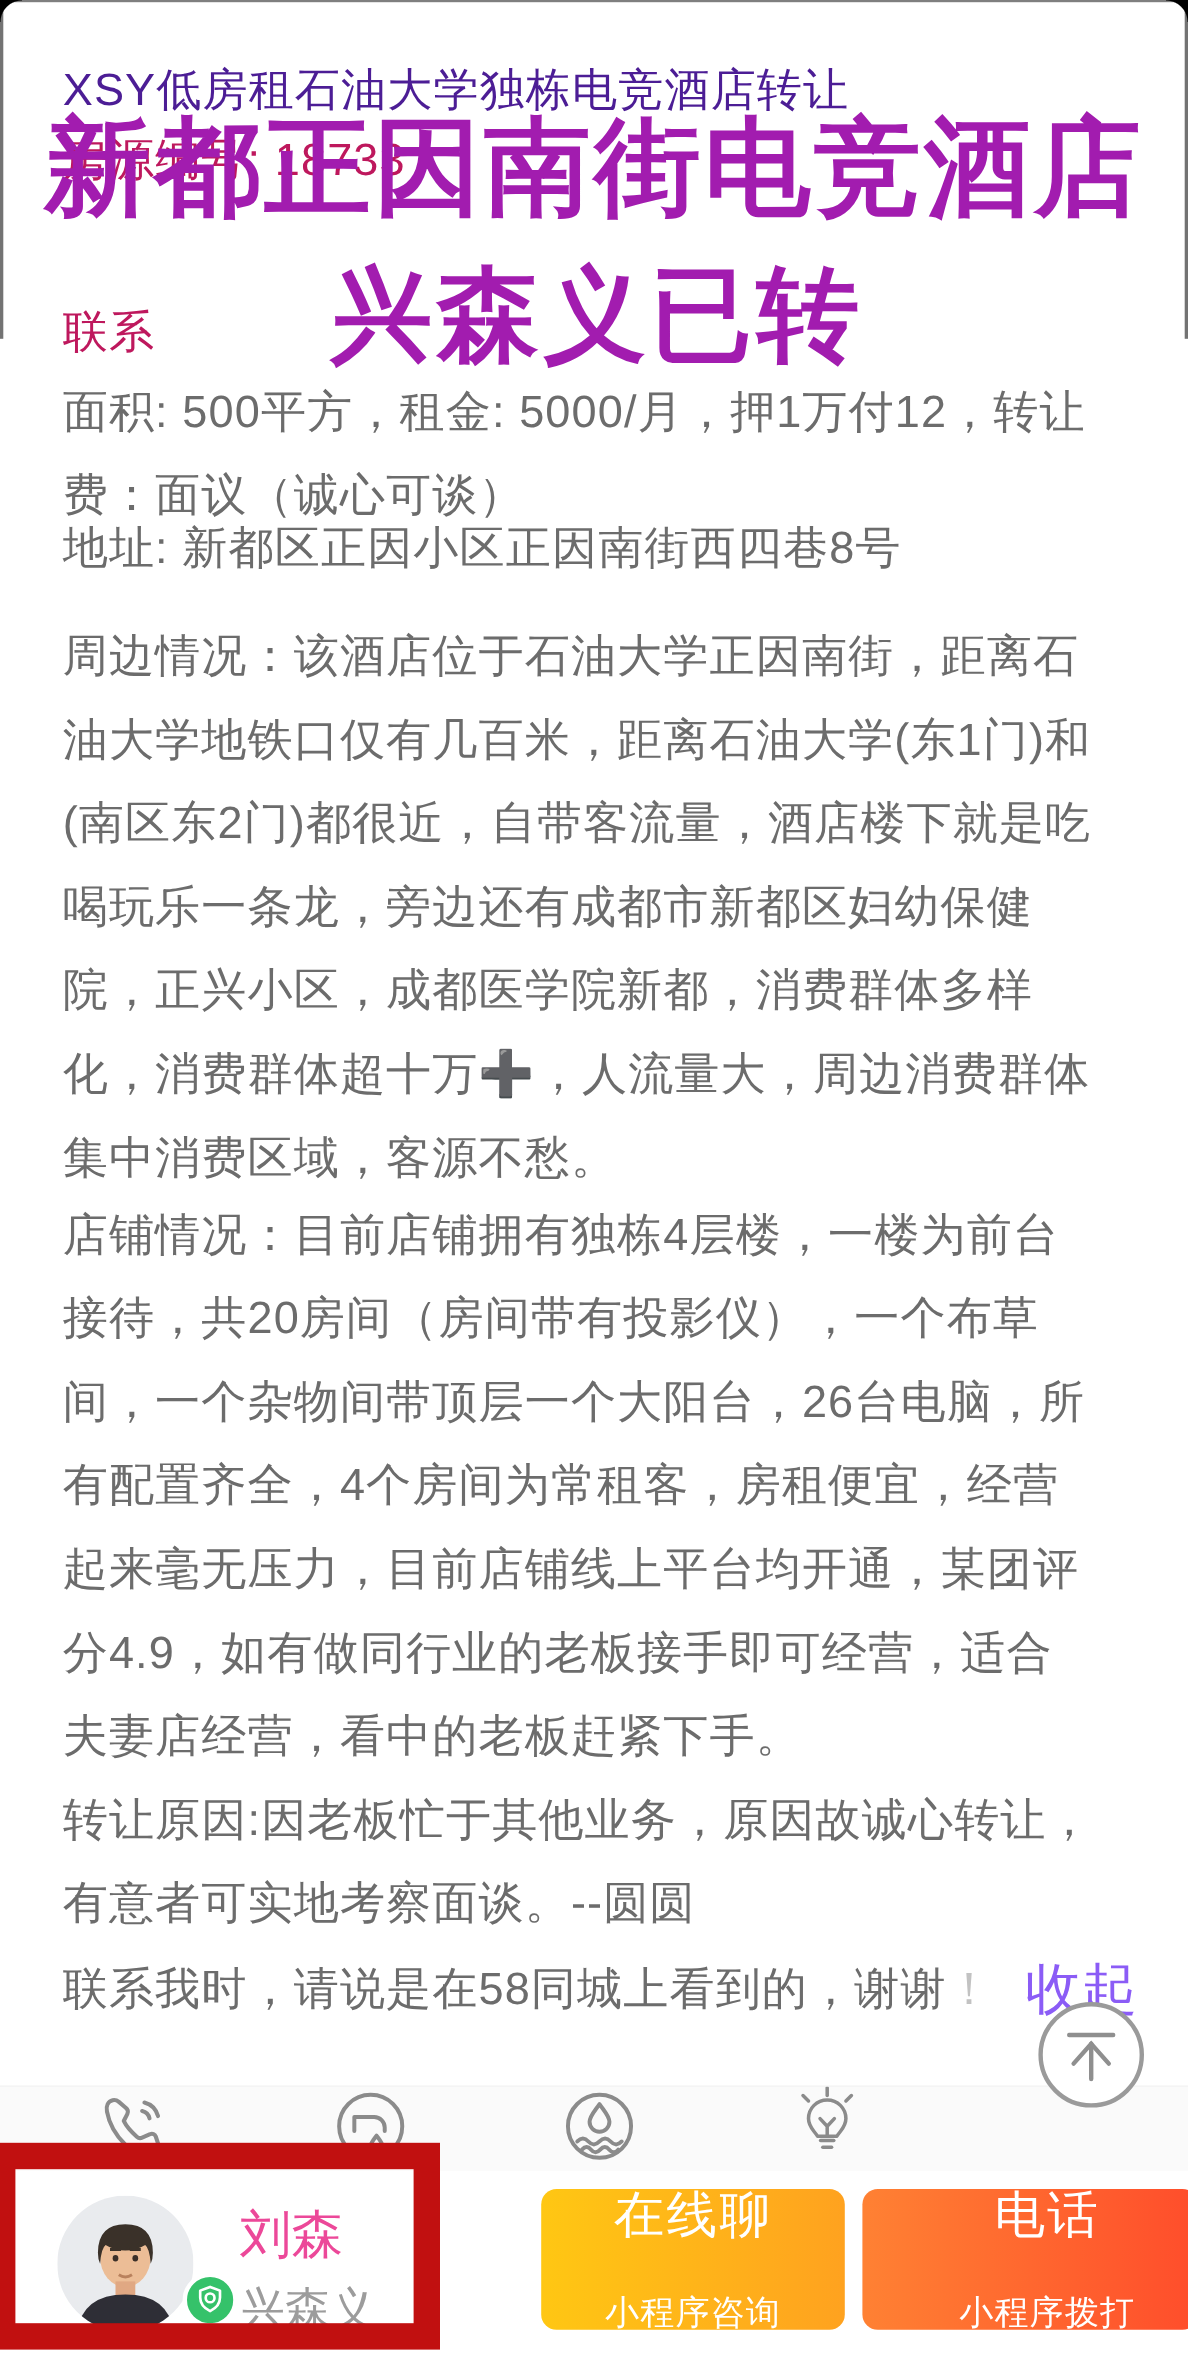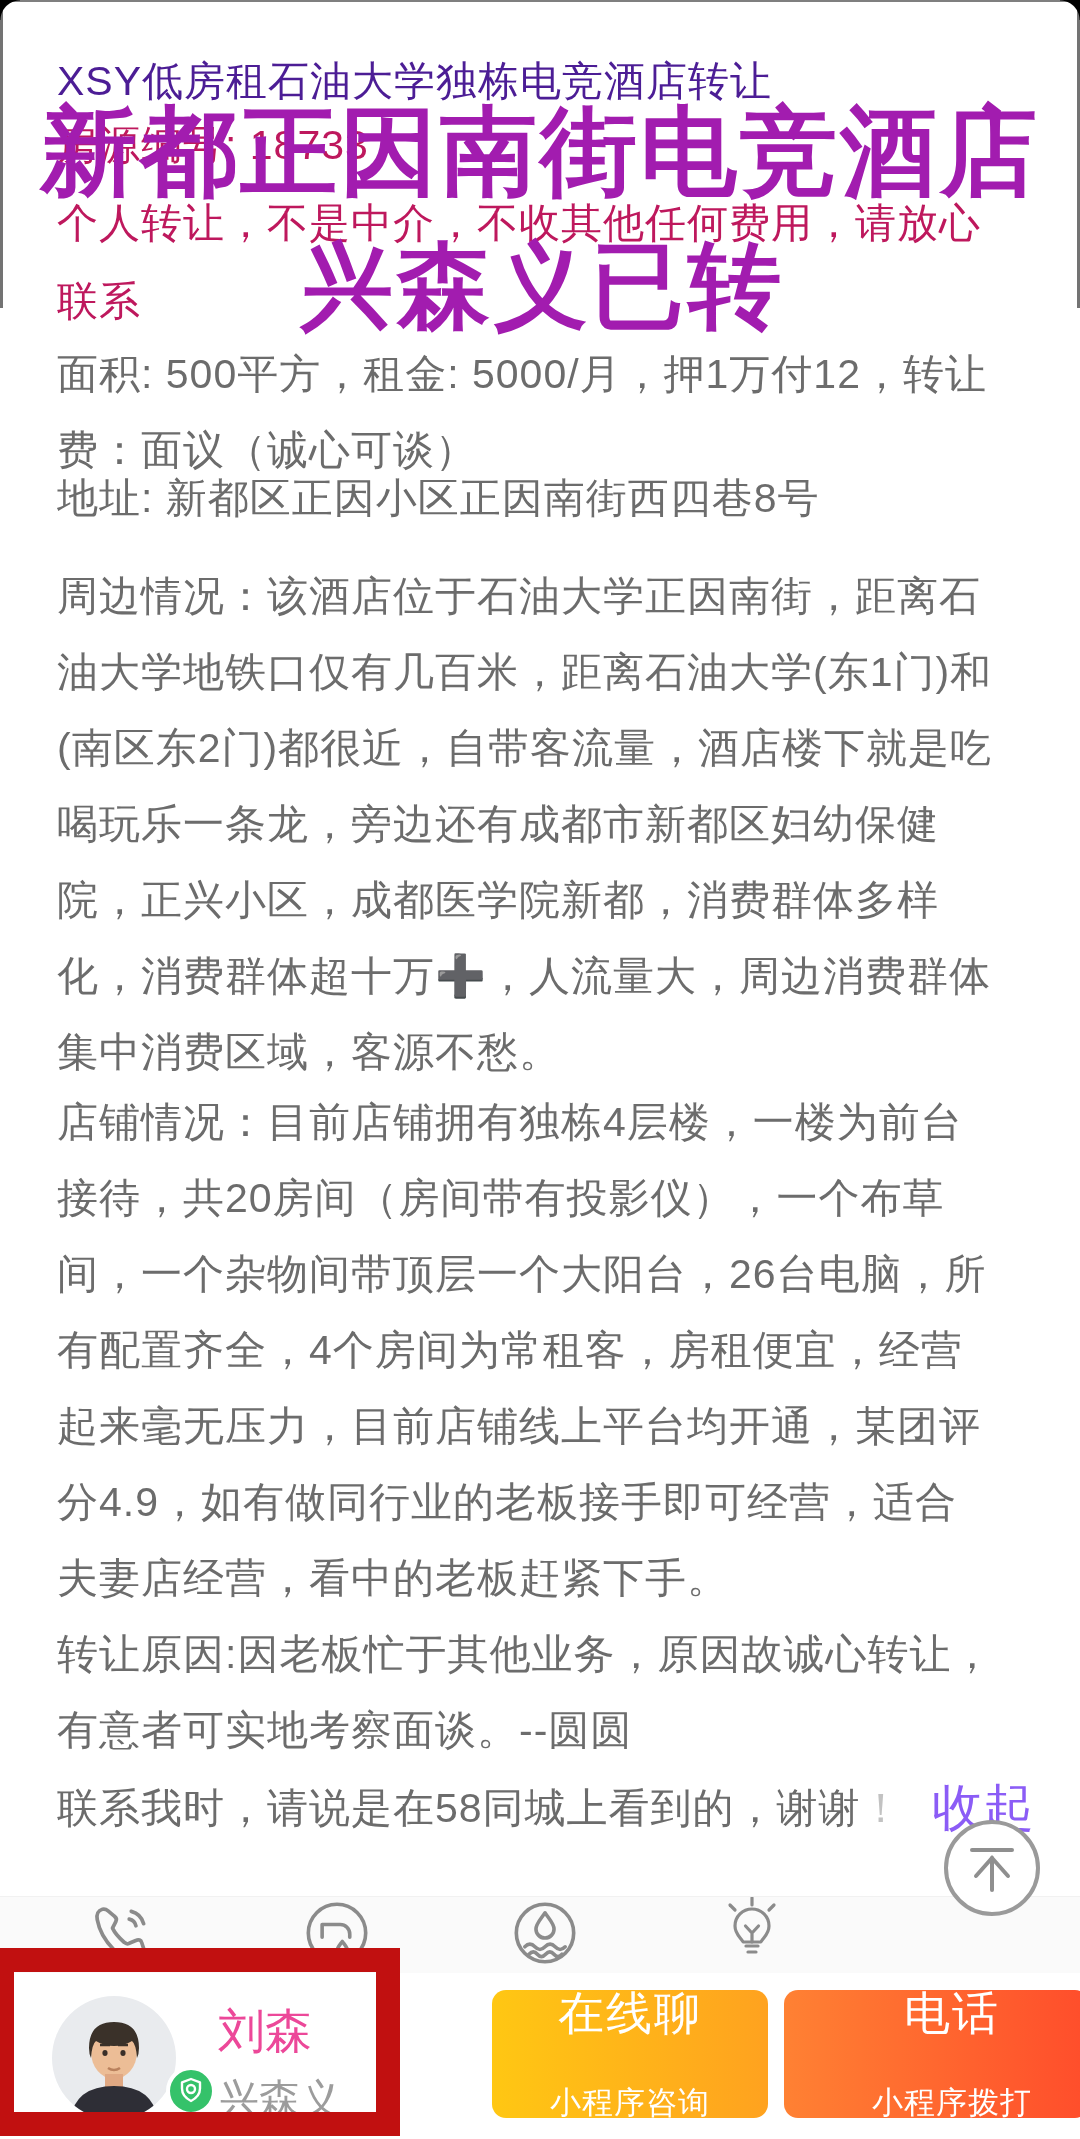--- a/index.html
+++ b/index.html
@@ -60,21 +60,20 @@
 <div id="screen">
 
   <div class="topline"></div>
   <div class="edge l"></div>
   <div class="edge r"></div>
   <div class="corner tl"></div>
   <div class="corner tr"></div>
 
   <div class="gline" style="top:34px;color:#4c1d95;margin-top:20px;">XSY低房租石油大学独栋电竞酒店转让</div>
   <div class="gline" style="top:118px;">房源编号: 18733</div>
-  <div class="gline" style="top:196px;">个人转让，不是中介，不收其他任何费用，请放心</div>
   <div class="gline" style="top:274px;">联系</div>
 
   <div class="annot l1">新都正因南街电竞酒店</div>
   <div class="annot l2">兴森义已转</div>
 
   <div class="para" style="top:336px;">面积: 500平方，租金: 5000/月，押1万付12，转让
 费：面议（诚心可谈）</div>
   <div class="para" style="top:460px;">地址: 新都区正因小区正因南街西四巷8号</div>
   <div class="para" style="top:558px;">周边情况：该酒店位于石油大学正因南街，距离石
 油大学地铁口仅有几百米，距离石油大学(东1门)和

